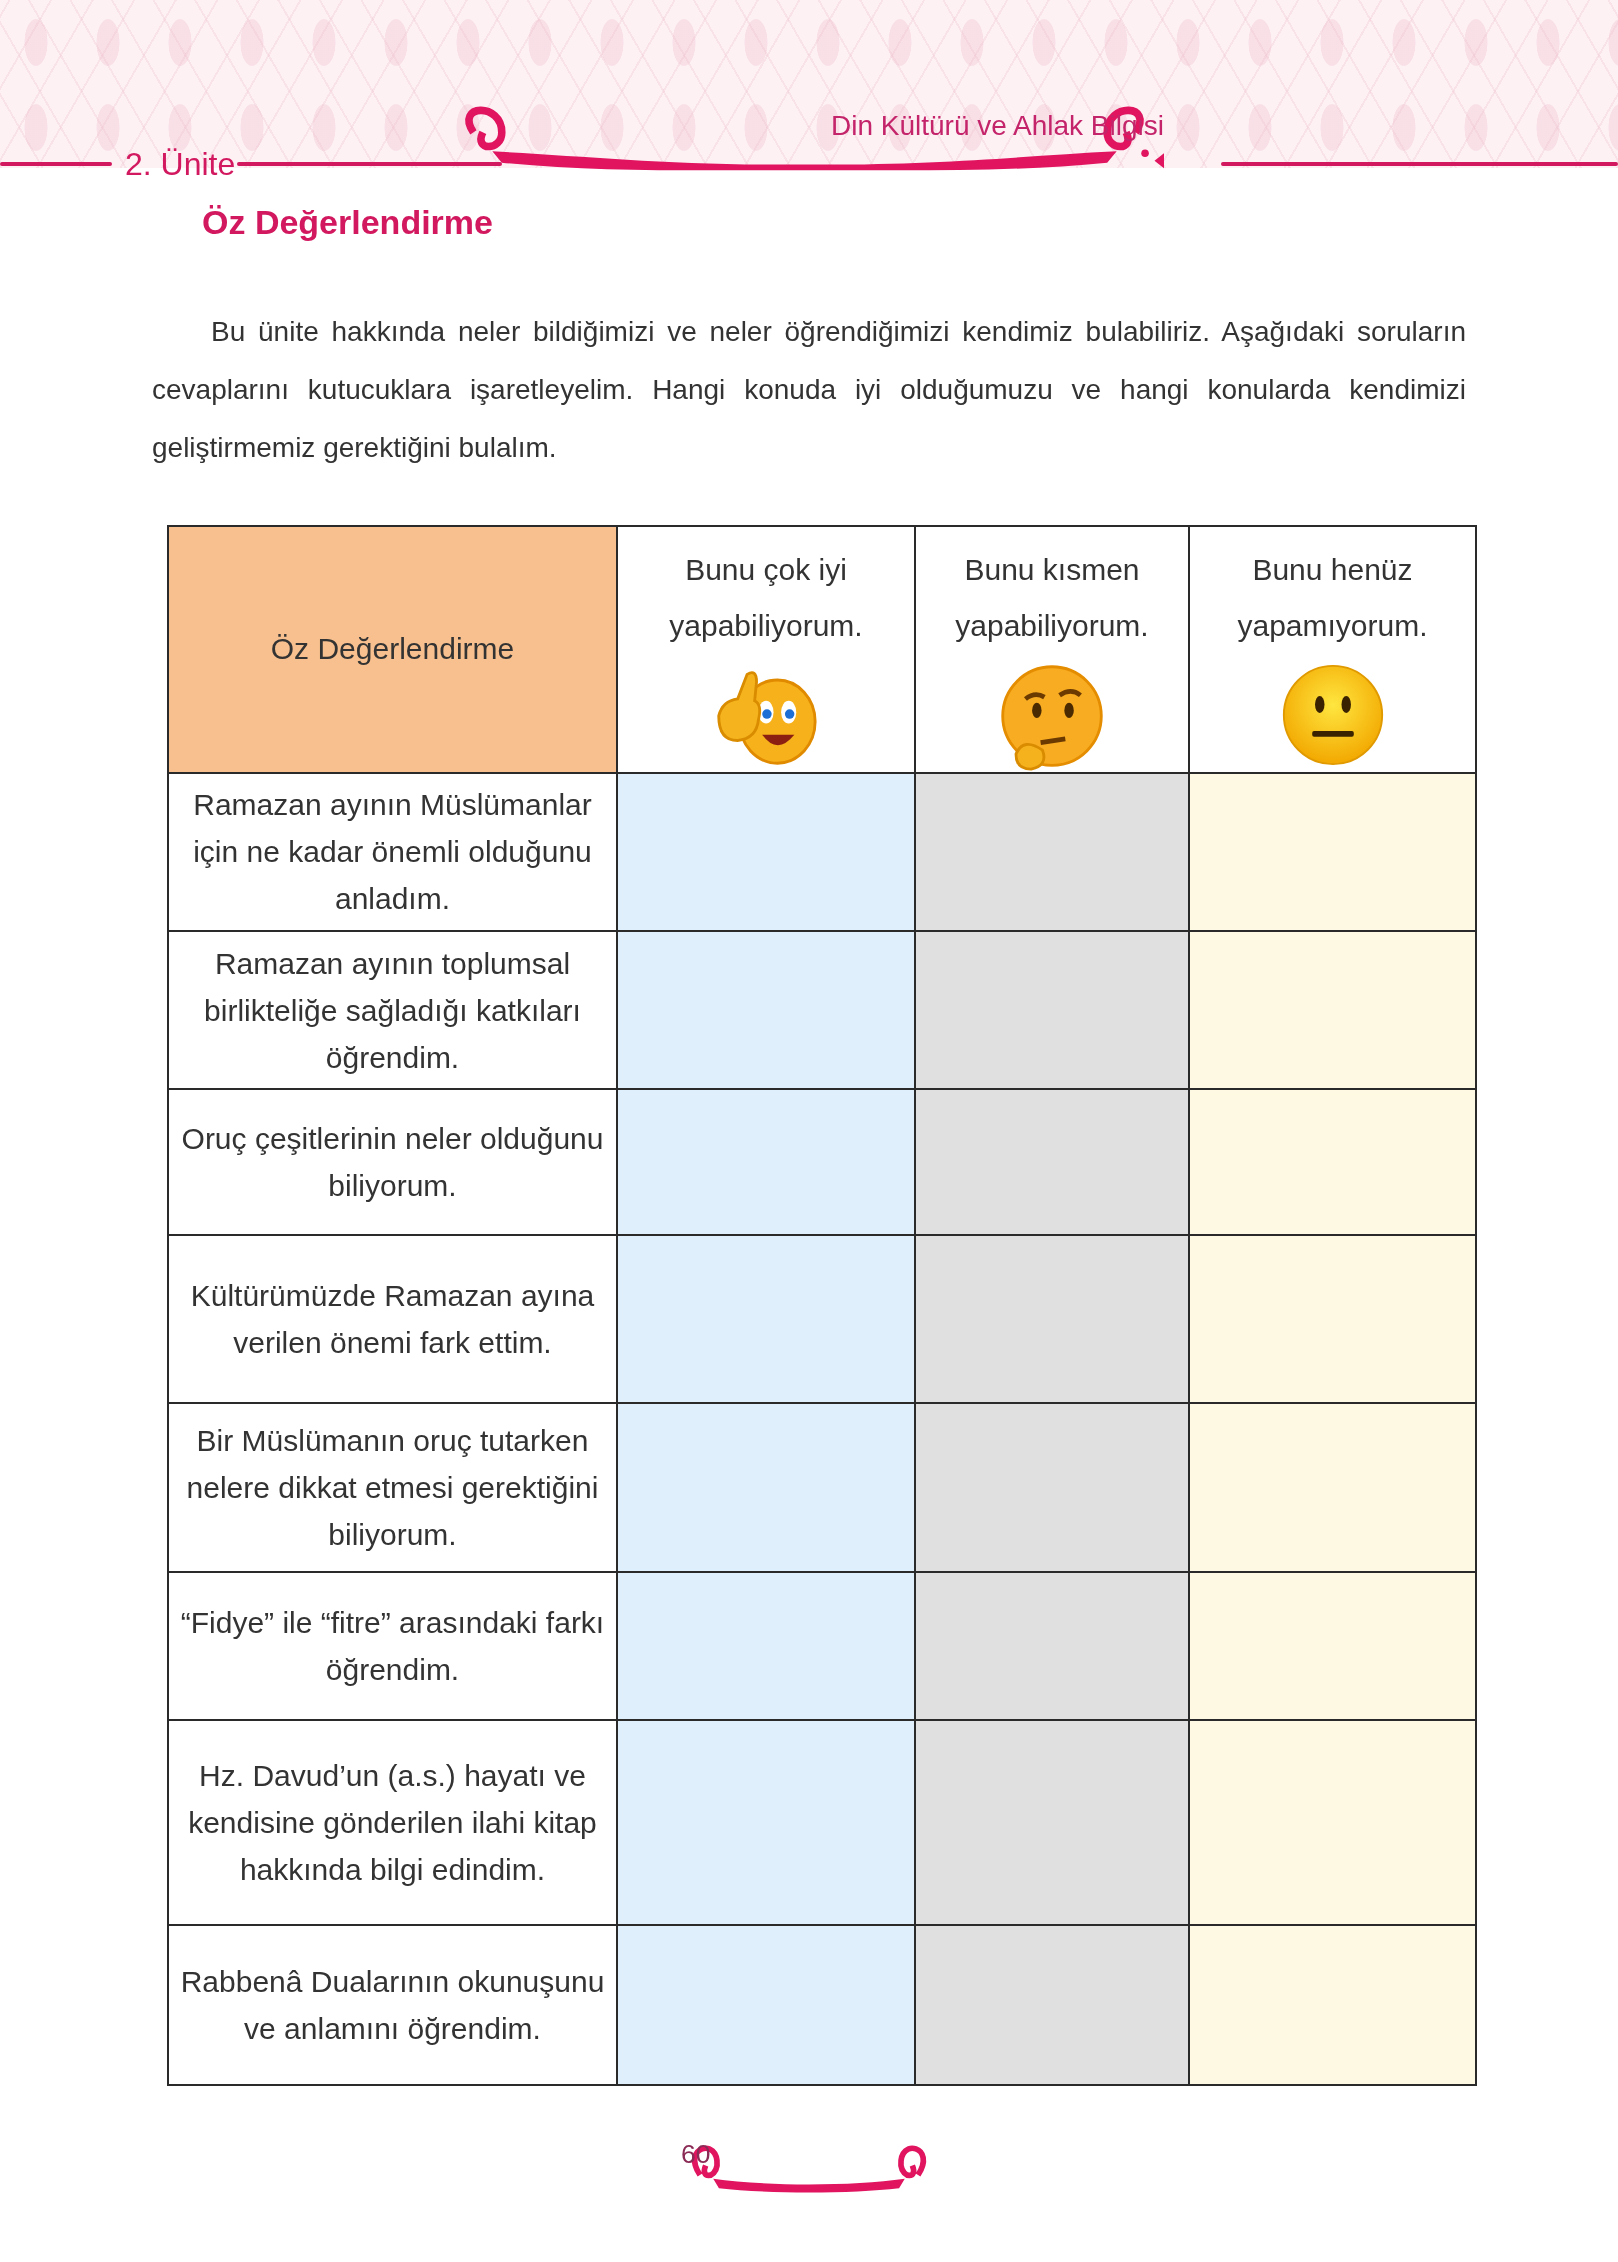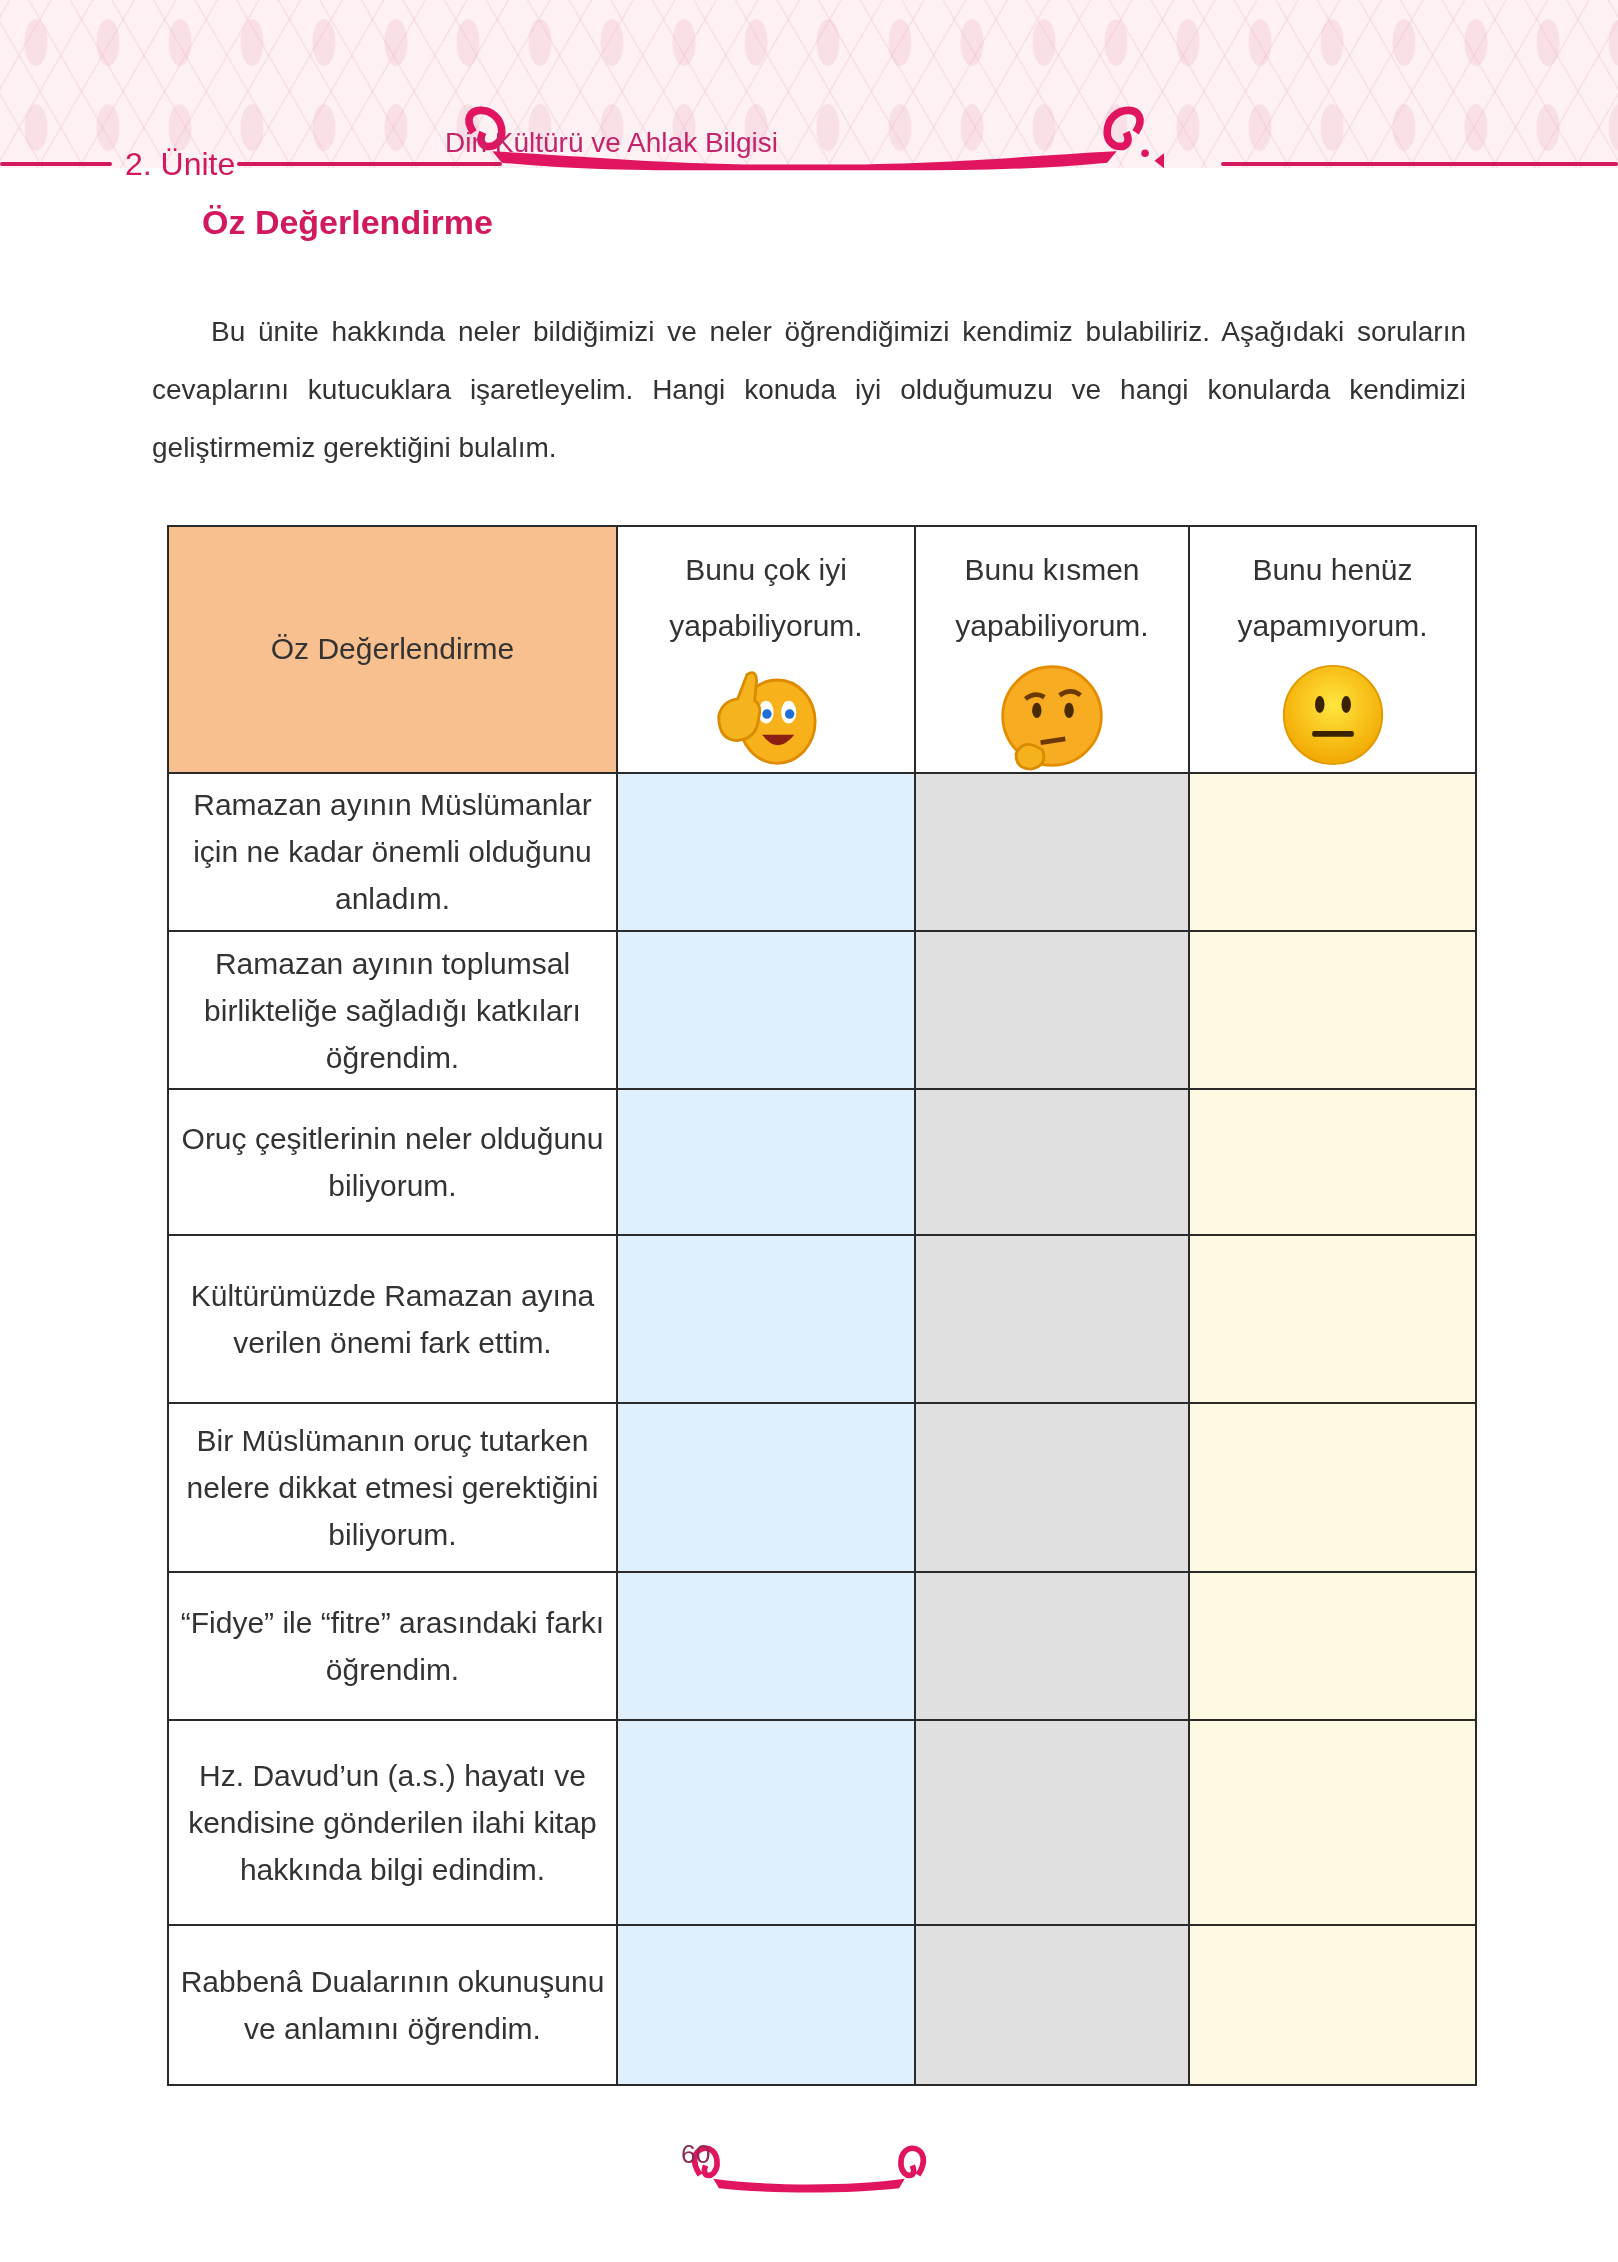--- a/index.html
+++ b/index.html
@@ -22,22 +22,22 @@
     position:absolute; top:162px; height:3.8px; background:#d2195f; border-radius:1.9px;
   }
   .unit-label {
     position:absolute; left:125px; top:146px; font-size:32px; color:#d2195f;
     background:transparent;
   }
   .banner {
     position:absolute; left:445px; top:104px; width:719px; height:70px;
   }
   .banner-title {
-    position:absolute; left:0; right:0; top:5.7px; text-align:left;
-    font-size:28px; color:#c4246a;margin-top:17px;
+    position:absolute; left:0; right:0; top:5.7px; text-align:right;
+    font-size:28px; color:#c4246a;
   }
   .section-title {
     position:absolute; left:202px; top:203px; font-size:34px; font-weight:bold; color:#d2195f;
   }
   .intro {
     position:absolute; left:144px; top:295px; width:1330px;
     font-size:28px; line-height:58px; color:#333; text-align:justify;
   }
   .intro p { margin:8px; text-indent:59px; }
   table.grid {

